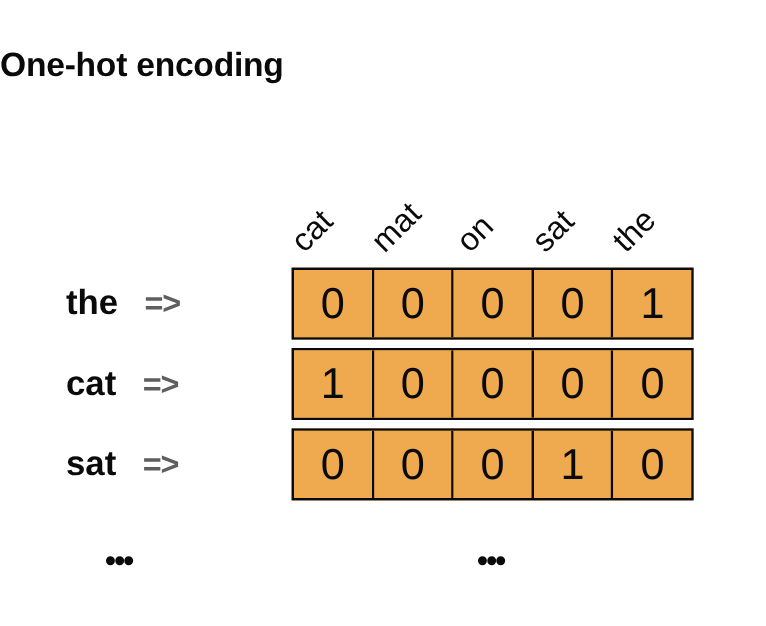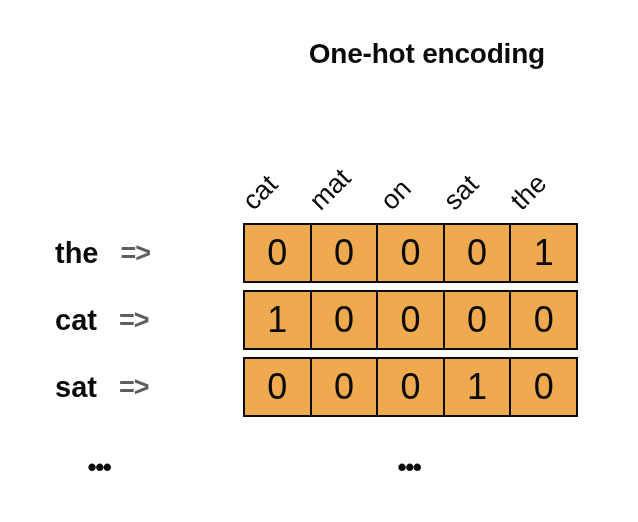--- a/index.html
+++ b/index.html
@@ -16,21 +16,21 @@
     font-family: "Liberation Sans", sans-serif;
     -webkit-font-smoothing: antialiased;
   }
 
   
   #title {
     position: absolute;
     left: 0px;
     top: 38px;
     width: 545px;
-    text-align: right;
+    text-align: left;
     font-size: 28px;
     font-weight: bold;
     color: #0a0a0a;
     letter-spacing: -0.2px;
     white-space: nowrap;
   }
 
   
   #col-headers {
     position: absolute;

